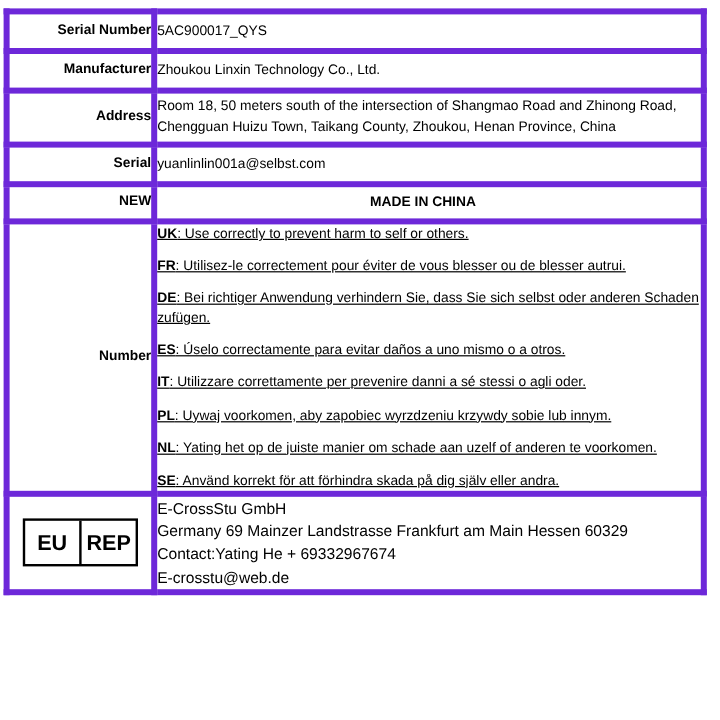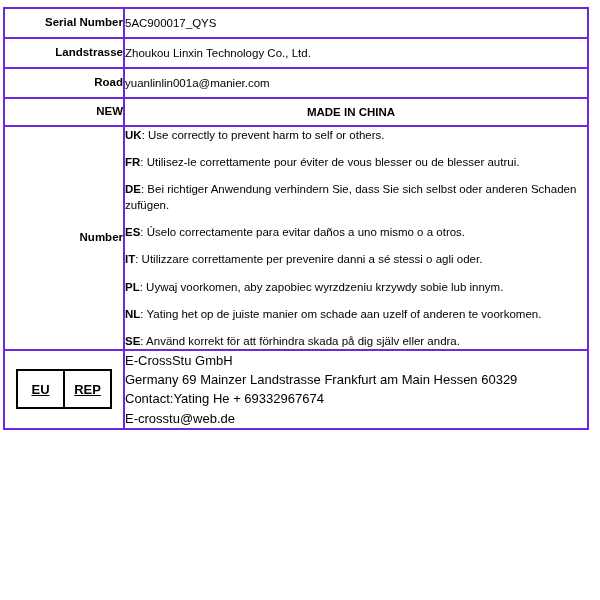--- a/index.html
+++ b/index.html
@@ -20,21 +20,21 @@
     position: relative;
     box-sizing: border-box;
   }
   table.label-table {
     border-collapse: collapse;
     width: 586px;
     margin: 7px 0 0 3px;
     table-layout: fixed;
   }
   table.label-table td {
-    border: 2px solid #6d28d9;
+    border: 5px solid #6d28d9;
     vertical-align: middle;
     padding: 0;
   }
   td.key {
     width: 118px;
     text-align: right;
     font-weight: bold;
     font-size: 11.5px;
     padding: 7px 8px 7px 4px;
     line-height: 1.35;
@@ -54,20 +54,21 @@
   .row-manu td { height: 28px; }
   .row-addr td { height: 40px; }
   .row-email td { height: 28px; }
   .row-new td { height: 26px; }
 
   td.key.mid {
     vertical-align: middle;
   }
   .warn-list {
     display: block;
+    text-decoration: underline;
   }
   .warn-line {
     font-size: 11.5px;
     line-height: 1.4;
     margin: 0 0 11px 0;
   }
   .warn-line:last-child { margin-bottom: 0; }
   .warn-line .lang {
     font-weight: bold;
   }
@@ -86,22 +87,21 @@
     height: 40px;
     box-sizing: border-box;
     align-items: stretch;
   }
   .rep-box .cellhalf {
     flex: 1;
     display: flex;
     align-items: center;
     justify-content: center;
     font-weight: bold;
-    font-size: 13px;
-    text-decoration: underline;
+    font-size: 18px;
   }
   .rep-box .cellhalf.first {
     border-right: 2px solid #000000;
   }
   td.rep-val {
     font-size: 13px;
     line-height: 1.48;
     padding: 8px 8px 8px 9px;
     vertical-align: middle;
   }
@@ -111,37 +111,41 @@
 <body>
 
 <div class="sheet">
   <table class="label-table">
     <tbody>
       <tr class="row-serial">
         <td class="key">Serial Number</td>
         <td class="val">5AC900017_QYS</td>
       </tr>
       <tr class="row-manu">
-        <td class="key">Landstrasse</td>
+        <td class="key">Manufacturer</td>
         <td class="val">Zhoukou Linxin Technology Co., Ltd.</td>
       </tr>
+      <tr class="row-addr">
+        <td class="key">Address</td>
+        <td class="val">Room 18, 50 meters south of the intersection of Shangmao Road and Zhinong Road, Chengguan Huizu Town, Taikang County, Zhoukou, Henan Province, China</td>
+      </tr>
       <tr class="row-email">
-        <td class="key">Road</td>
-        <td class="val">yuanlinlin001a@manier.com</td>
+        <td class="key">Serial</td>
+        <td class="val">yuanlinlin001a@selbst.com</td>
       </tr>
       <tr class="row-new">
         <td class="key">NEW</td>
         <td class="val right">MADE IN CHINA</td>
       </tr>
       <tr>
         <td class="key mid">Number</td>
         <td class="val warn-cell">
           <div class="warn-list">
             <p class="warn-line"><span class="lang">UK</span><span>: Use correctly to prevent harm to self or others.</span></p>
-            <p class="warn-line"><span class="lang">FR</span><span>: Utilisez-le correttamente pour éviter de vous blesser ou de blesser autrui.</span></p>
+            <p class="warn-line"><span class="lang">FR</span><span>: Utilisez-le correctement pour éviter de vous blesser ou de blesser autrui.</span></p>
             <p class="warn-line"><span class="lang">DE</span><span>: Bei richtiger Anwendung verhindern Sie, dass Sie sich selbst oder anderen Schaden zufügen.</span></p>
             <p class="warn-line"><span class="lang">ES</span><span>: Úselo correctamente para evitar daños a uno mismo o a otros.</span></p>
             <p class="warn-line"><span class="lang">IT</span><span>: Utilizzare correttamente per prevenire danni a sé stessi o agli oder.</span></p>
             <p class="warn-line"><span class="lang">PL</span><span>: Uywaj voorkomen, aby zapobiec wyrzdzeniu krzywdy sobie lub innym.</span></p>
             <p class="warn-line"><span class="lang">NL</span><span>: Yating het op de juiste manier om schade aan uzelf of anderen te voorkomen.</span></p>
             <p class="warn-line"><span class="lang">SE</span><span>: Använd korrekt för att förhindra skada på dig själv eller andra.</span></p>
           </div>
         </td>
       </tr>
       <tr>

